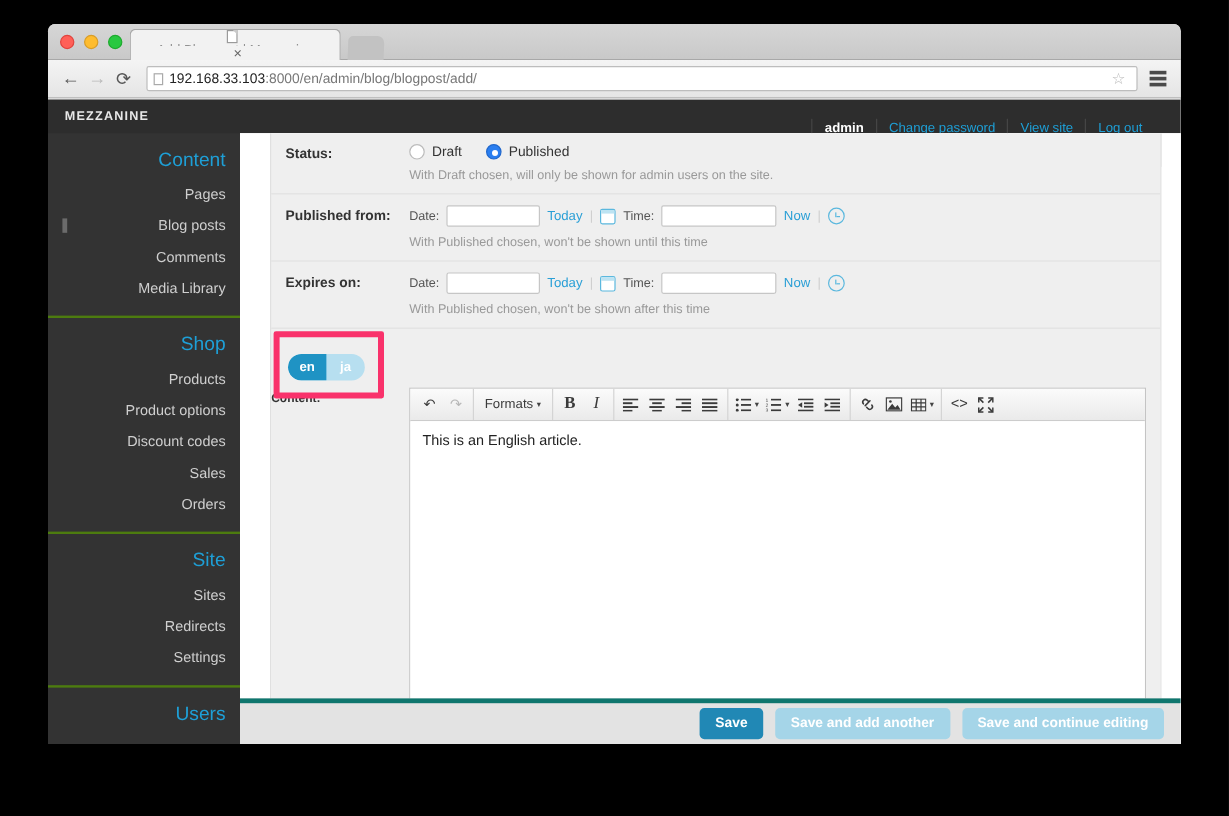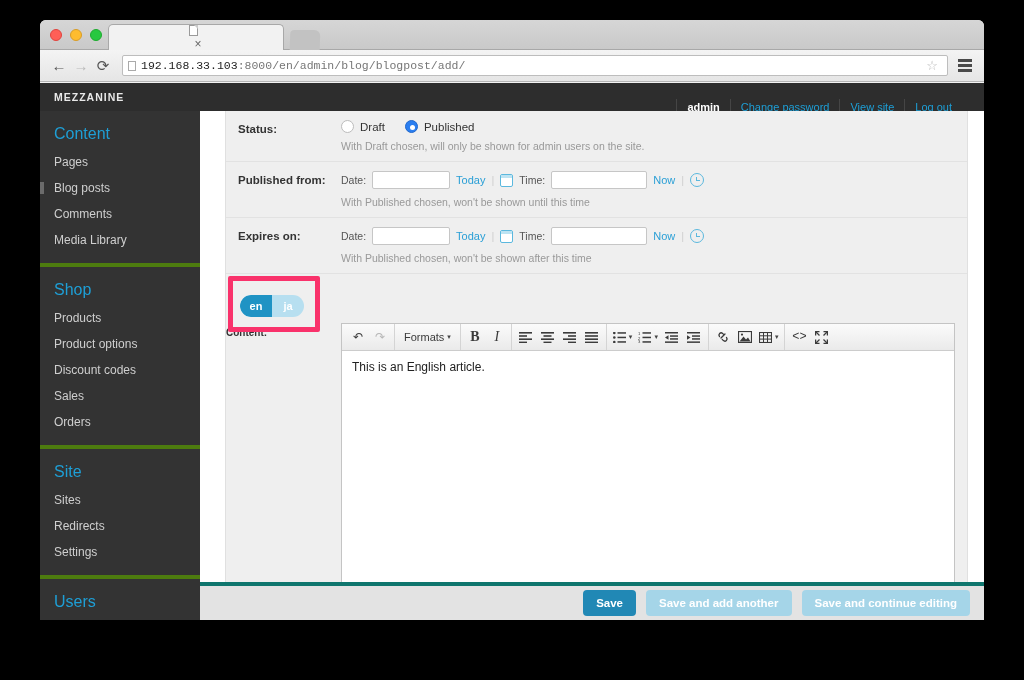--- a/index.html
+++ b/index.html
@@ -73,21 +73,21 @@
   }
   .nav-btn { width: 22px; text-align: center; font-size: 15px; color: #555; cursor: pointer; }
   .nav-btn.dim { color: #b9b9b9; }
   #omnibox {
     flex: 1; height: 21px; margin: 0 6px 0 8px;
     background: #fff; border: 1px solid #bdbdbd; border-radius: 2px;
     display: flex; align-items: center; padding: 0 5px;
     font-size: 11.5px;
   }
   #omnibox .doc { width: 8px; height: 10px; background: #fff; border: 1px solid #aaa; margin-right: 5px; flex:none; }
-  #url-text { flex: 1; color: #777; white-space: nowrap; font-family: Liberation Mono, monospace; }
+  #url-text { flex: 1; color: #777; white-space: nowrap; }
   #url-text .host { color: #222; }
   #bookmark-star { width: 20px; text-align: center; color: #bbb; font-size: 13px; cursor: pointer; }
   #menu-hamburger { width: 22px; display: flex; flex-direction: column; gap: 2.5px; align-items: center; cursor: pointer; }
   #menu-hamburger i { display: block; width: 14px; height: 2.5px; background: #4a4a4a; }
 
   
   #viewport {
     position: absolute; left: 0; top: 63px;
     width: 944px; height: 537px;
     background: #fff;
@@ -101,21 +101,21 @@
     color: #ccc;
     height: 100%;
     overflow: hidden;
   }
   #brand {
     height: 28px; display: flex; align-items: center;
     padding-left: 14px;
     font-size: 10.5px; font-weight: bold; letter-spacing: 1px; color: #e8e8e8;
     background: #2d2d2d;
   }
-  .nav-group { border-bottom: 4px solid #4d7c0f; padding: 6px 0 10px; }
+  .nav-group { border-bottom: 2px solid #4d7c0f; padding: 6px 12px 10px; text-align: right; }
   .nav-group-title {
     color: #1e9fd6; font-size: 16px; padding: 8px 0 6px 14px; font-weight: normal;
   }
   .nav-item {
     font-size: 12px; color: #cfcfcf;
     padding: 6px 0 6px 14px;
     position: relative; cursor: pointer;
   }
   .nav-item.active:before {
     content: ""; position: absolute; left: 0; top: 7px;

